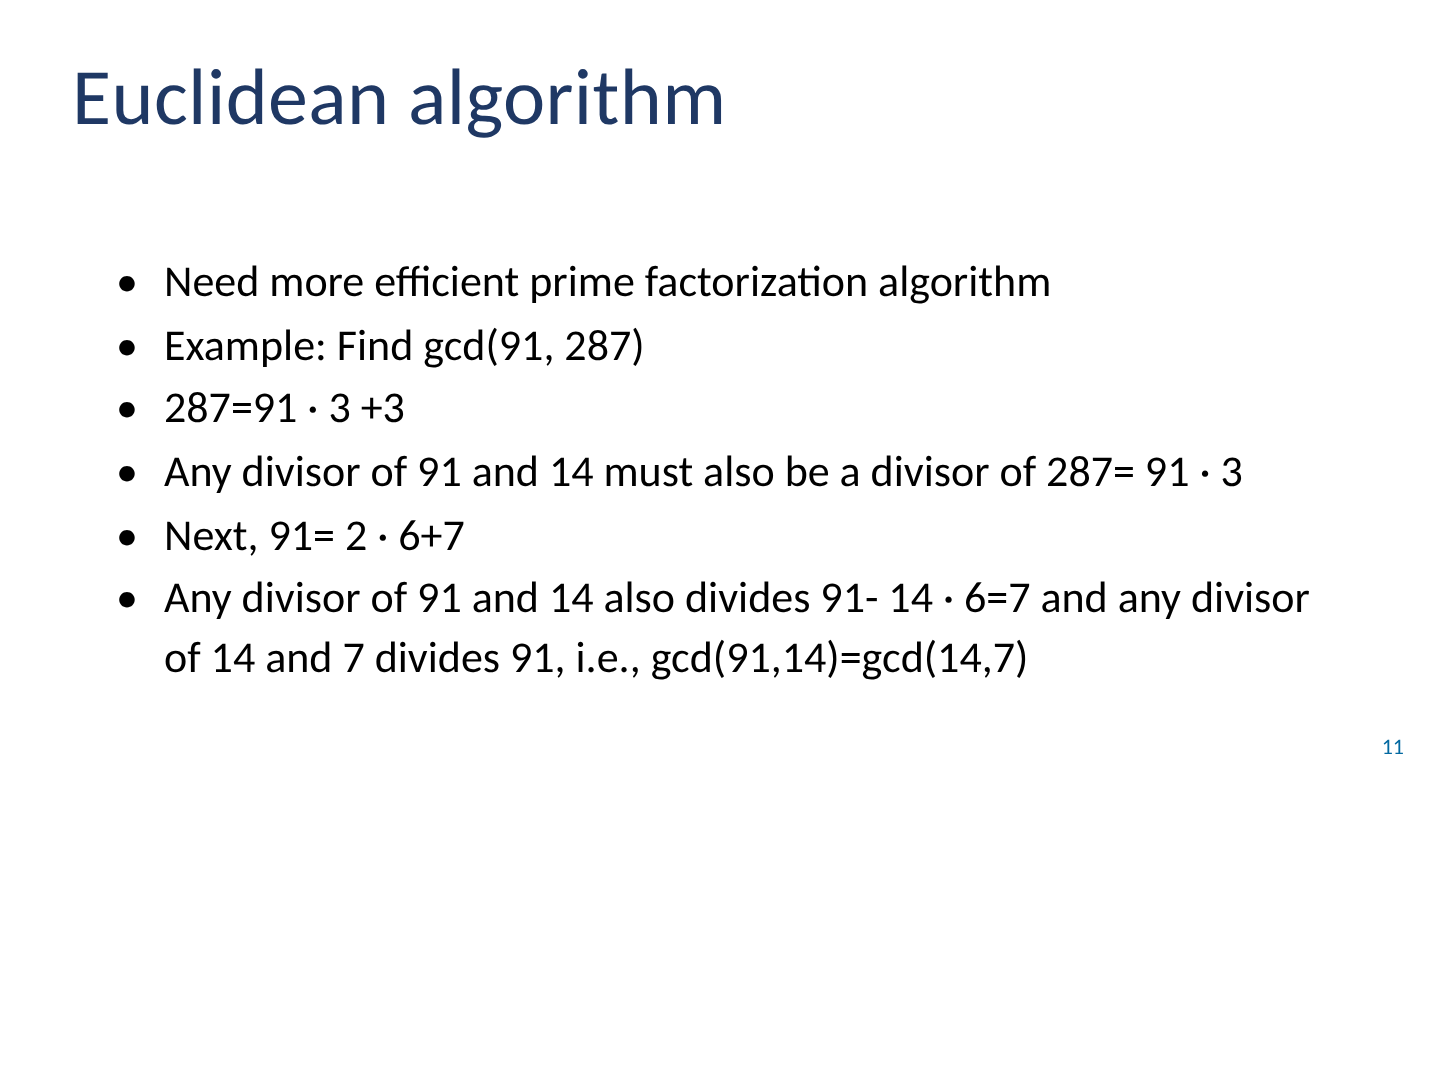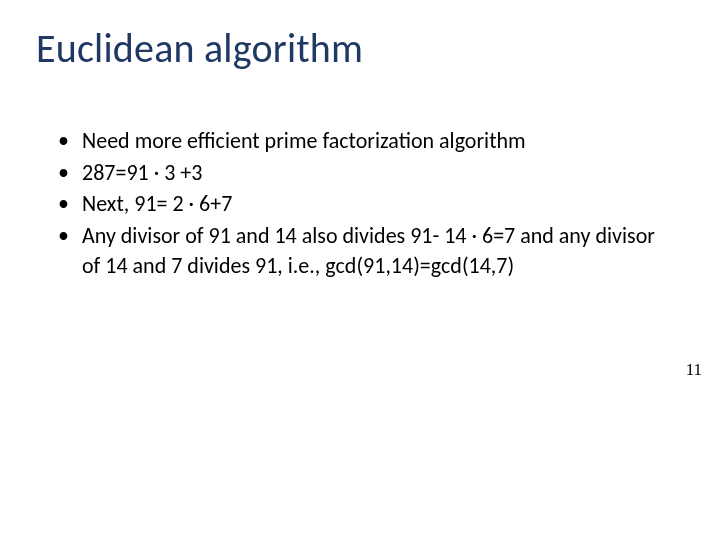--- a/index.html
+++ b/index.html
@@ -52,34 +52,35 @@
     left: 6px;
     top: 0;
     color: #000000;
     font-size: 22px;
     line-height: 1.35;
   }
   .pagenum {
     position: absolute;
     right: 18px;
     bottom: 12px;
-    font-size: 17px;
-    color: #000000;
-    font-family: Liberation Serif, serif;
+    font-size: 11px;
+    color: #0369a1;
   }
 </style>
 </head>
 <body>
 
 <div class="slide">
   <div class="title">Euclidean algorithm</div>
 
   <div class="body">
     <ul class="bullets">
       <li>Need more efficient prime factorization algorithm</li>
+      <li>Example: Find gcd(91, 287)</li>
       <li>287=91 · 3 +3</li>
+      <li>Any divisor of 91 and 14 must also be a divisor of 287= 91 · 3</li>
       <li>Next, 91= 2 · 6+7</li>
       <li>Any divisor of 91 and 14 also divides 91- 14 · 6=7 and any divisor of 14 and 7 divides 91, i.e., gcd(91,14)=gcd(14,7)</li>
     </ul>
   </div>
 
   <div class="pagenum">11</div>
 </div>
 
 </body></html>

